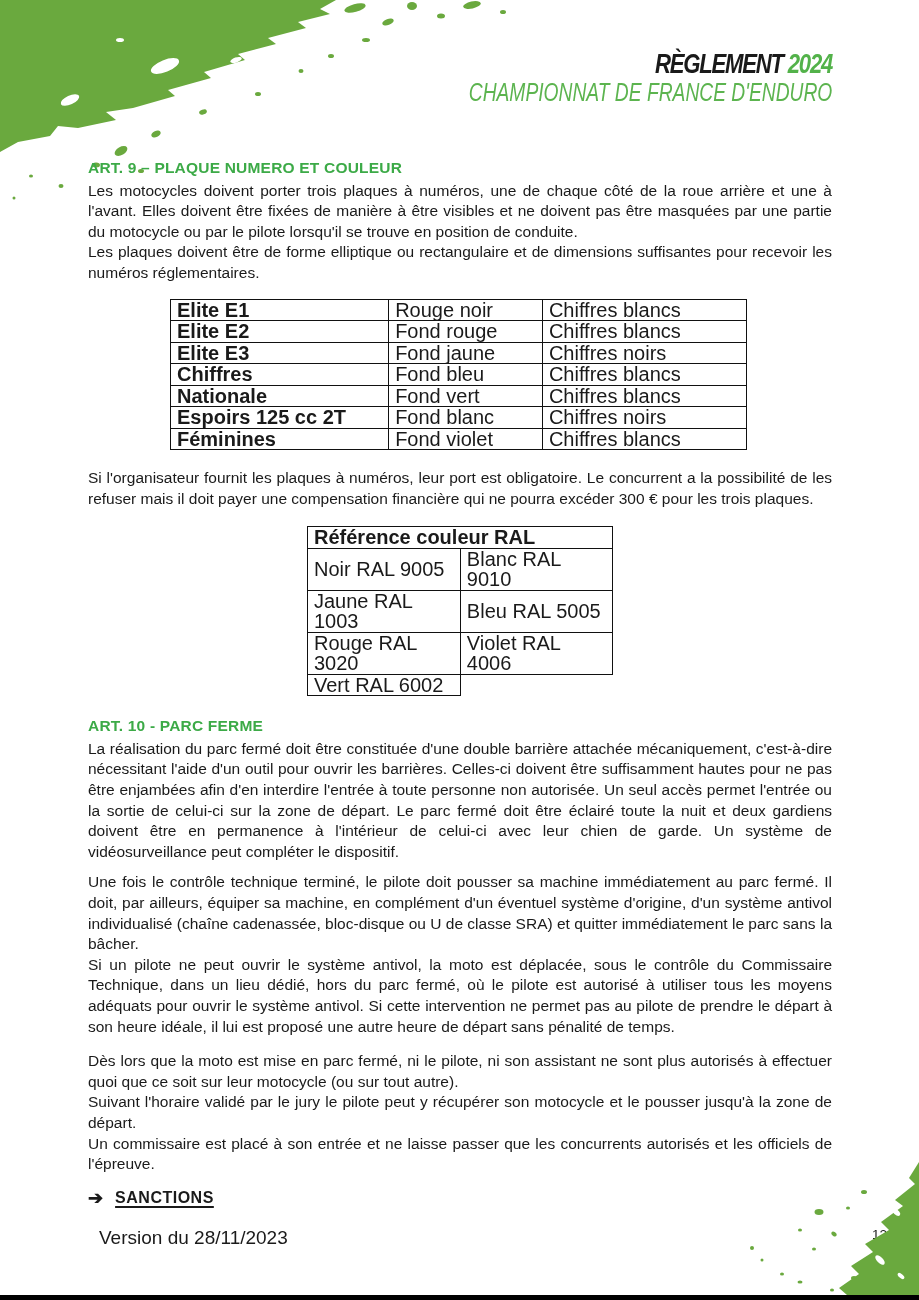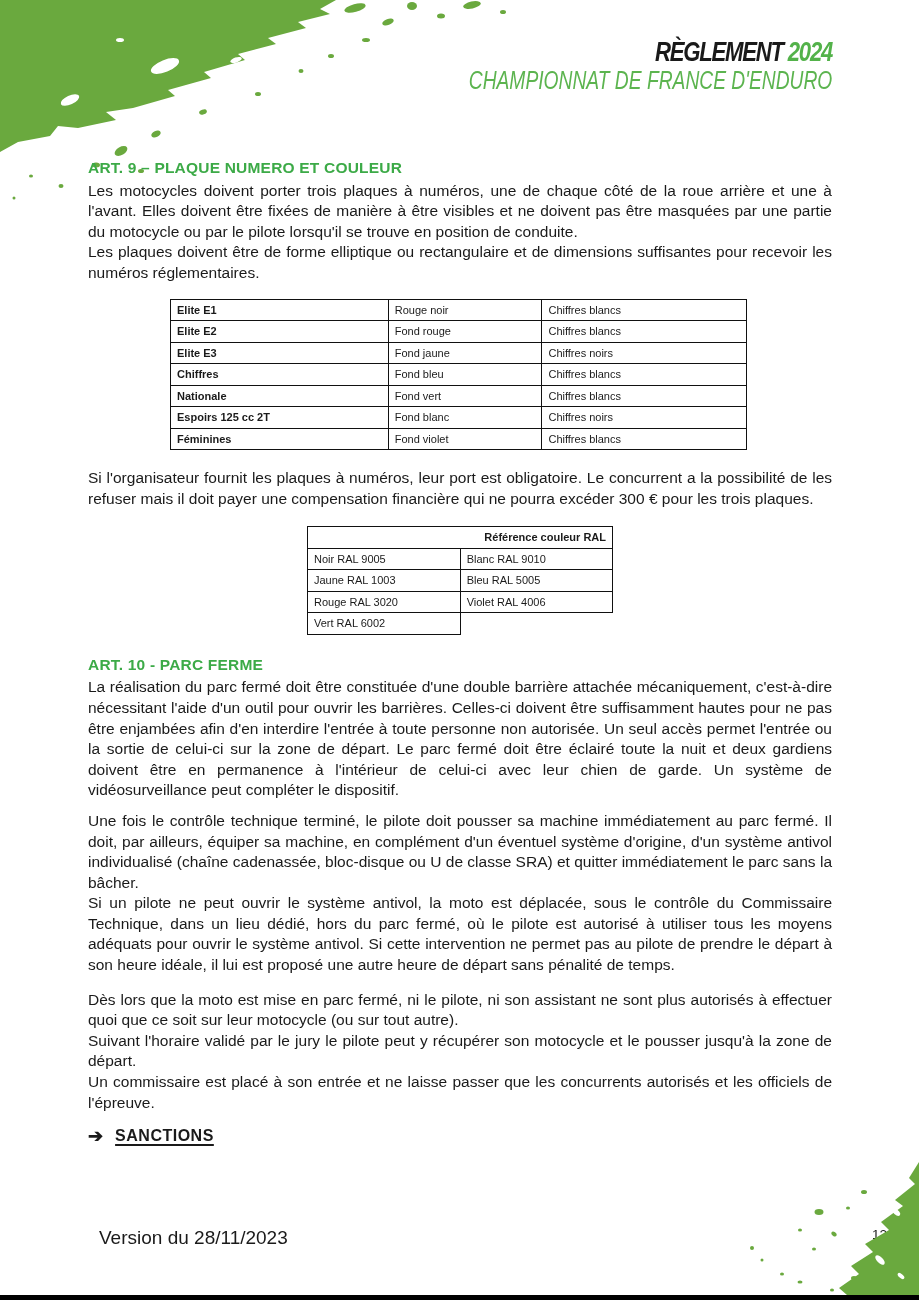--- a/index.html
+++ b/index.html
@@ -6,21 +6,21 @@
   .page{
     position:relative;
     width:919px;height:1300px;
     background:#ffffff;
     overflow:hidden;
     font-family:"Liberation Sans", sans-serif;
     color:#1a1a1a;
   }
   
   .logo{
-    position:absolute; top:38px; right:87px;
+    position:absolute; top:50px; right:87px;
     display:flex; flex-direction:column; align-items:flex-end;
     line-height:1.05;
   }
   .logo-line1{
     font-weight:bold; font-style:italic;
     font-size:27px; letter-spacing:-1.5px;
     transform:scaleX(.82); transform-origin:right center;
     white-space:nowrap;
   }
   .logo-line1 .year{color:#53b24a; margin-left:6px;}
@@ -34,28 +34,28 @@
   .content{
     position:absolute; left:88px; top:158px; width:744px;
     font-size:15.5px; line-height:20.6px;
   }
   .art-heading{
     color:#3caa47; font-weight:bold; font-size:15.5px;
     margin:0 0 2px 0; letter-spacing:.2px;
   }
   .content p{margin:0; text-align:justify;}
   
-  table{border-collapse:collapse; font-size:11px;padding-left:12px;}
+  table{border-collapse:collapse; font-size:20px;padding-left:12px;}
   td,th{border:1.5px solid #111; padding:0 6px; line-height:20.5px; text-align:left; font-weight:normal;}
   .plate-table{margin:15px 0 18px 82px; width:577px;}
   .plate-table td.cat{width:212px; font-weight:bold;}
   .plate-table td.fond{width:146px;}
   .plate-table td.chiffres{width:199px;margin-top:40px;}
   .ral-table{margin:17px 0 0 219px; width:306px;}
-  .ral-table th{font-weight:bold; text-align:right;}
+  .ral-table th{font-weight:bold; text-align:left;}
   .ral-table td{width:147px;}
   .ral-table td.empty{border:none;}
   .art10-heading{margin-top:20px;}
   .para-b{margin-top:10px !important;}
   .para-d{margin-top:14px !important;}
   
   .sanctions{
     margin-top:13px; display:flex; align-items:center; gap:12px;
     font-weight:bold; font-size:16px;
   }

